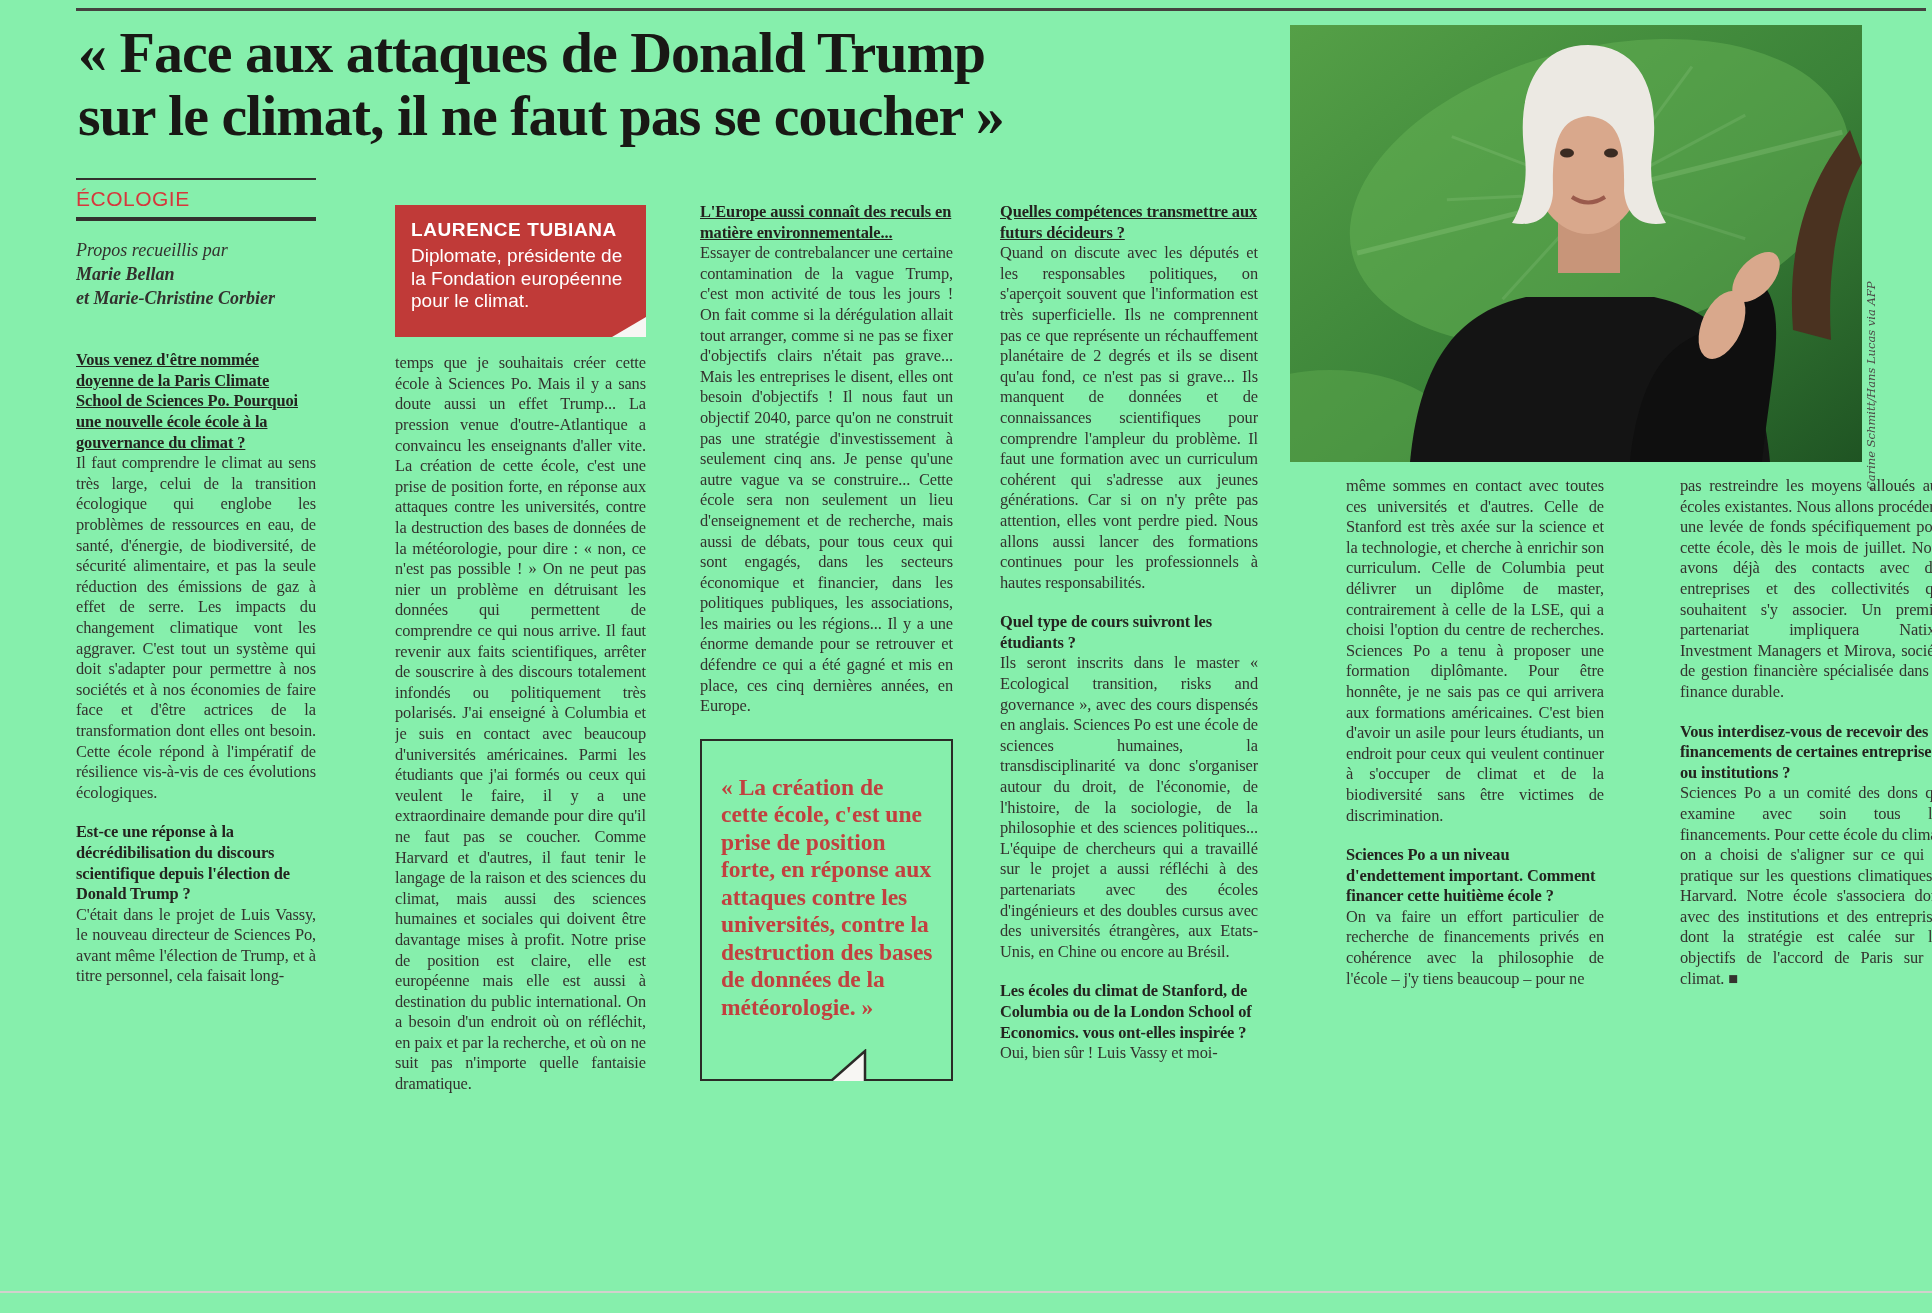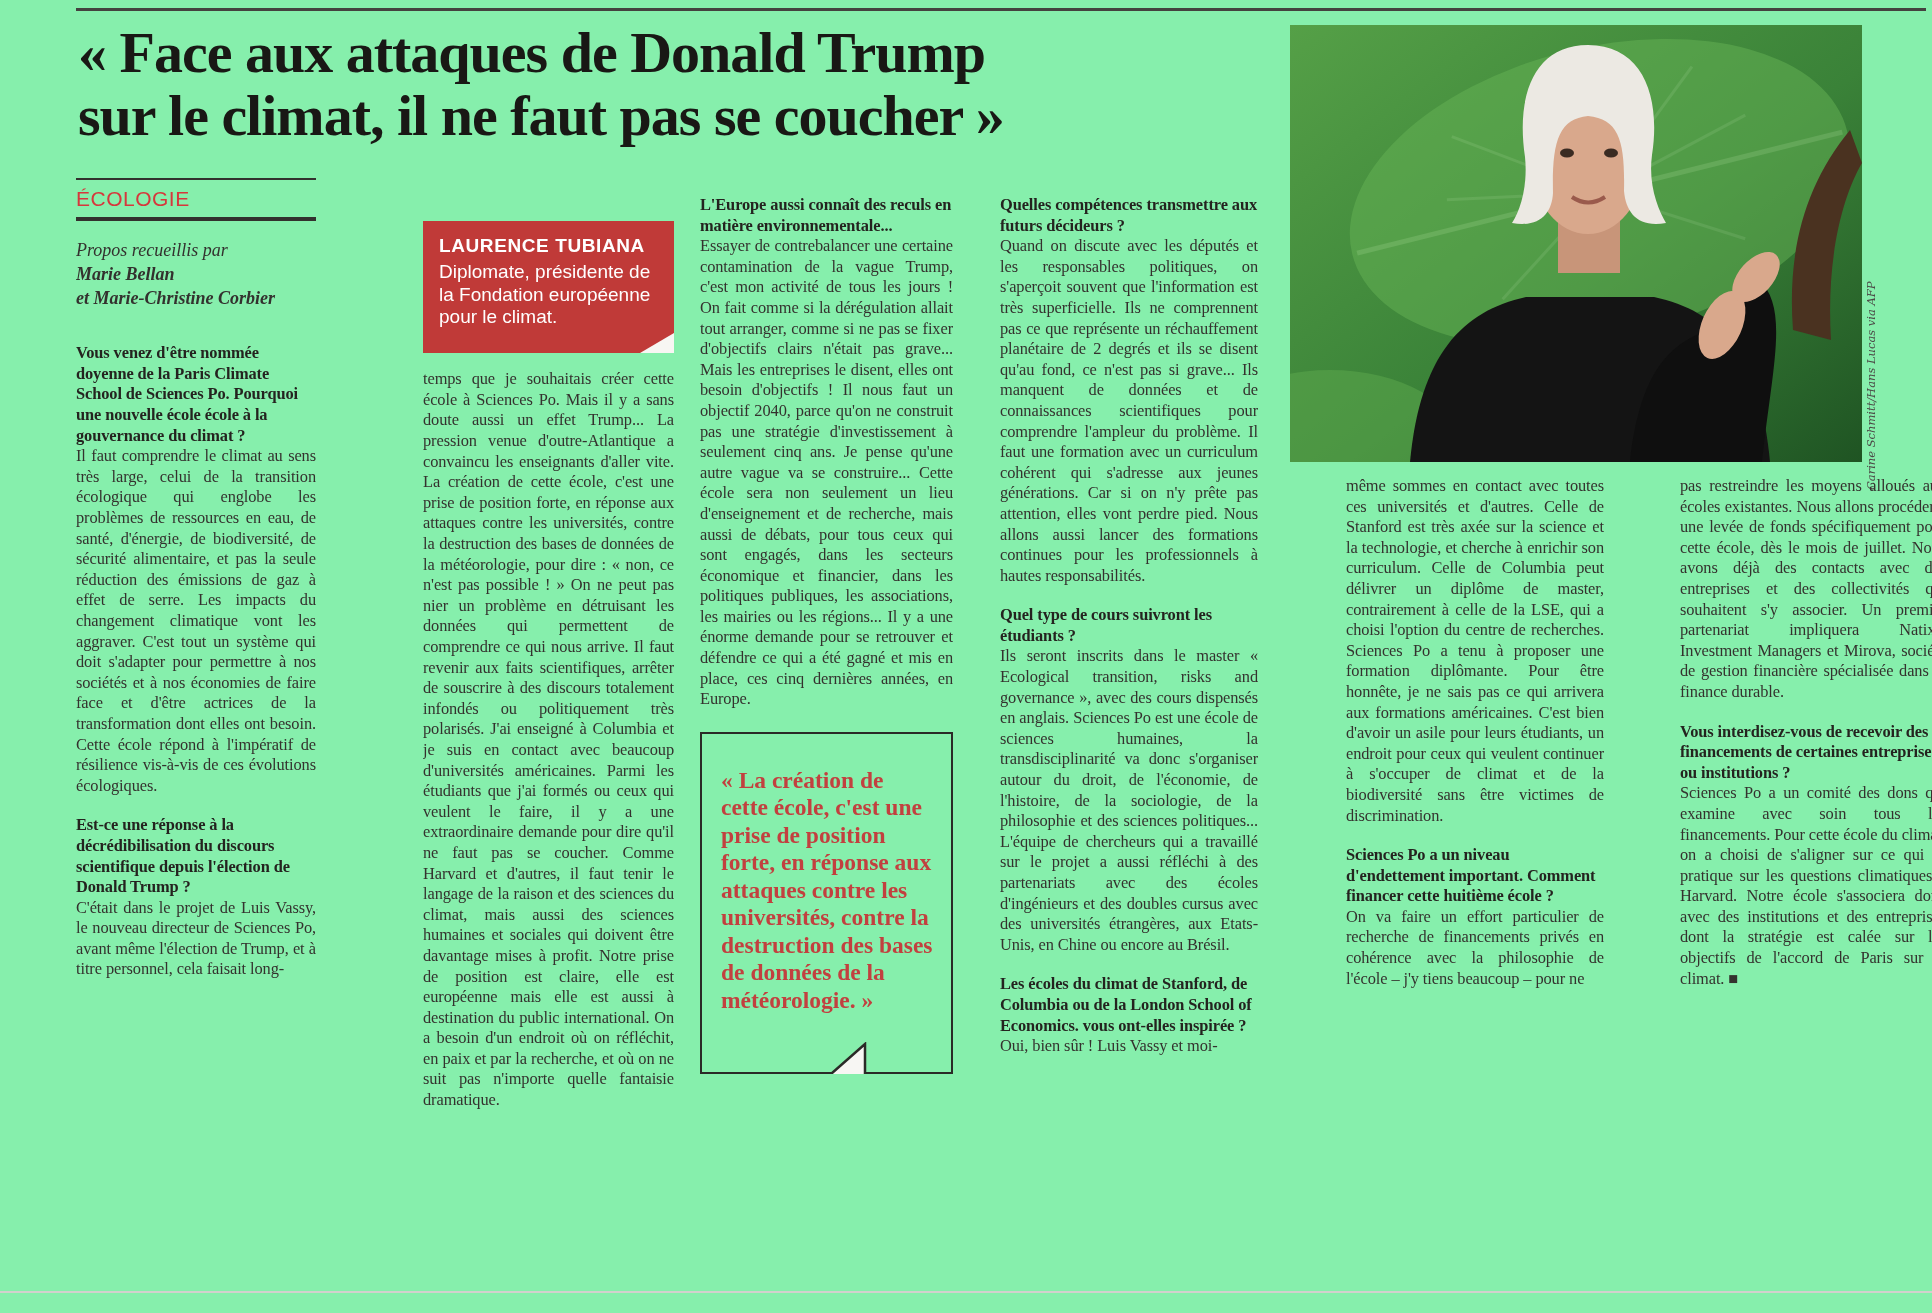--- a/index.html
+++ b/index.html
@@ -15,29 +15,29 @@
   .photo{position:absolute;left:1290px;top:25px;width:572px;height:437px;margin:0;overflow:hidden;}
   .photo svg{display:block;width:100%;height:100%;}
   .credit{position:absolute;left:1864px;top:250px;height:240px;
           writing-mode:vertical-rl;transform:rotate(180deg);
           font-style:italic;font-size:11.5px;color:#4c4a47;white-space:nowrap;
           font-family:"DejaVu Serif",serif;}
 
   
   .col{position:absolute;overflow:hidden;}
   .colA{left:76px;  top:178px;width:240px;height:1065px;}
-  .colB{left:395px; top:221px;width:251px;height:1040px;margin-left:28px;}
+  .colB{left:395px; top:205px;width:251px;height:1040px;}
   .colC{left:700px; top:190px;width:253px;height:1055px;}
   .colD{left:1000px;top:190px;width:258px;height:1055px;}
   .colE{left:1346px;top:476px;width:258px;height:765px;}
   .colF{left:1640px;top:476px;width:266px;height:765px;margin-left:40px;}
 
   .q,.a{margin:0;font-size:16.4px;line-height:20.6px;letter-spacing:-0.1px;}
   .q{font-weight:bold;color:#24231f;margin-top:19px;text-align:left;}
-  .q.first{margin-top:5px;}
+  .q.first{margin-top:12px;text-decoration:underline;}
   .a{text-align:justify;color:#34322e;hyphens:auto;-webkit-hyphens:auto;}
   .a.first{margin-top:0;}
 
   
   .rule{height:2px;background:#33312e;}
   .kicker{font-family:"Liberation Sans",sans-serif;font-weight:normal;font-size:21px;
           letter-spacing:0.5px;color:#d6373c;padding:7px 0 6px;}
   .standfirst{font-weight:bold;font-size:25.5px;line-height:1.17;color:#24231f;padding:12px 0 16px;}
   .byline{font-style:italic;font-size:18px;line-height:1.32;padding:18px 0 28px;color:#33312e;}
   .byline .name{font-weight:bold;}

